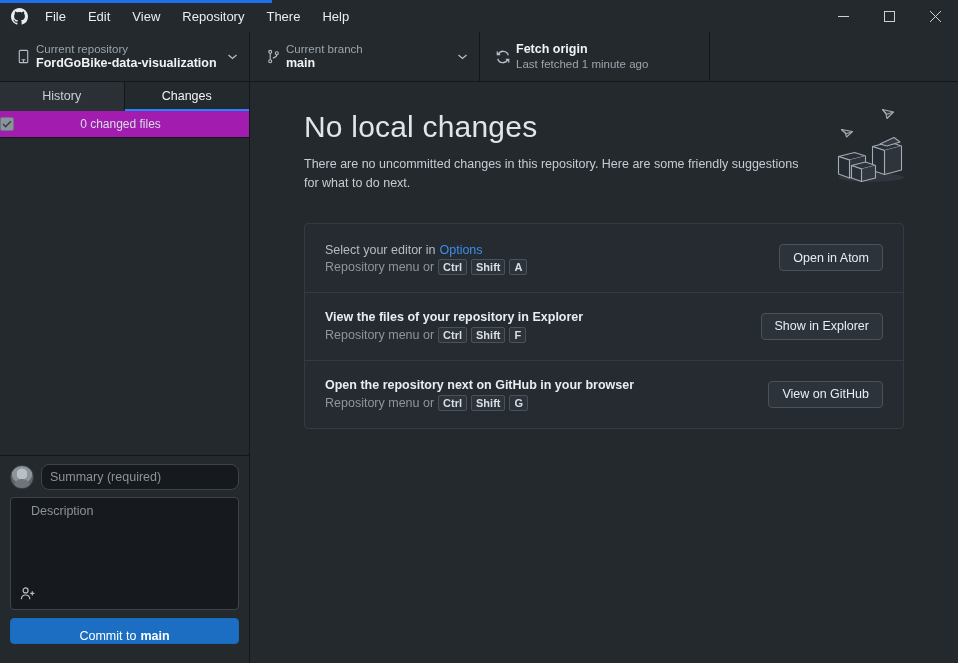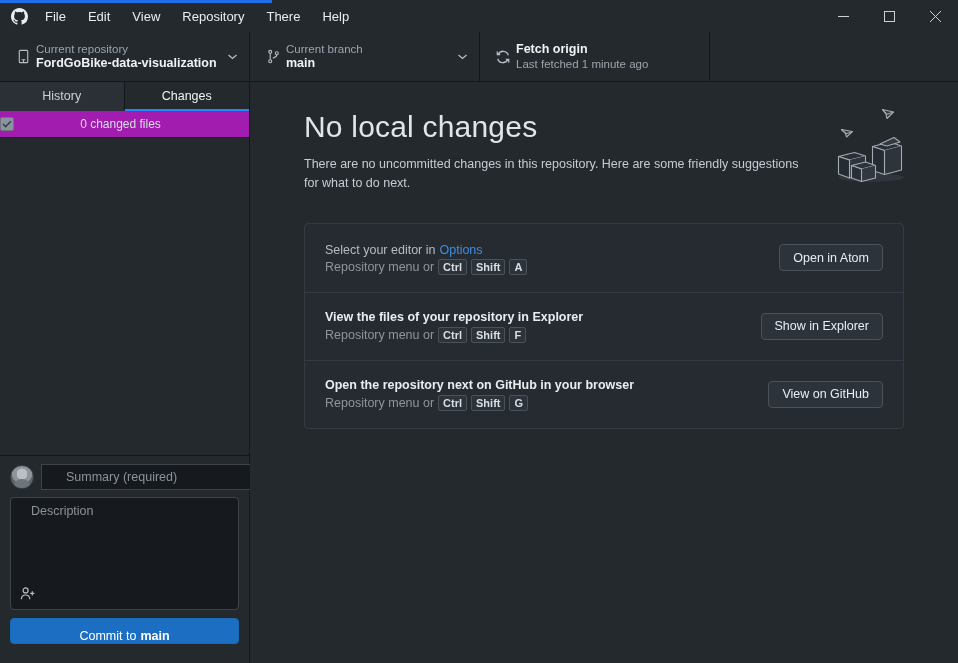--- a/index.html
+++ b/index.html
@@ -169,25 +169,25 @@
     width: 17px; height: 13px;
     transform: translateX(-50%);
     background: #6d747a;
     border-radius: 9px 9px 0 0;
   }
   .summary-input {
     flex: 1 1 auto;
     height: 26px;
     background: #16191d;
     border: 1px solid #3d444c;
-    border-radius: 0;
+    border-radius: 8px;
     color: #d7dee4;
     font-size: 12.5px;
     font-family: "Liberation Sans", sans-serif;
-    padding: 0 24px;
+    padding: 0 8px;
     outline: none;
   }
   .summary-input::placeholder { color: #8a929a; }
   .desc-wrap {
     margin-top: 7px;
     position: relative;
     height: 113px;
     background: #16191d;
     border: 1px solid #3d444c;
     border-radius: 4px;

